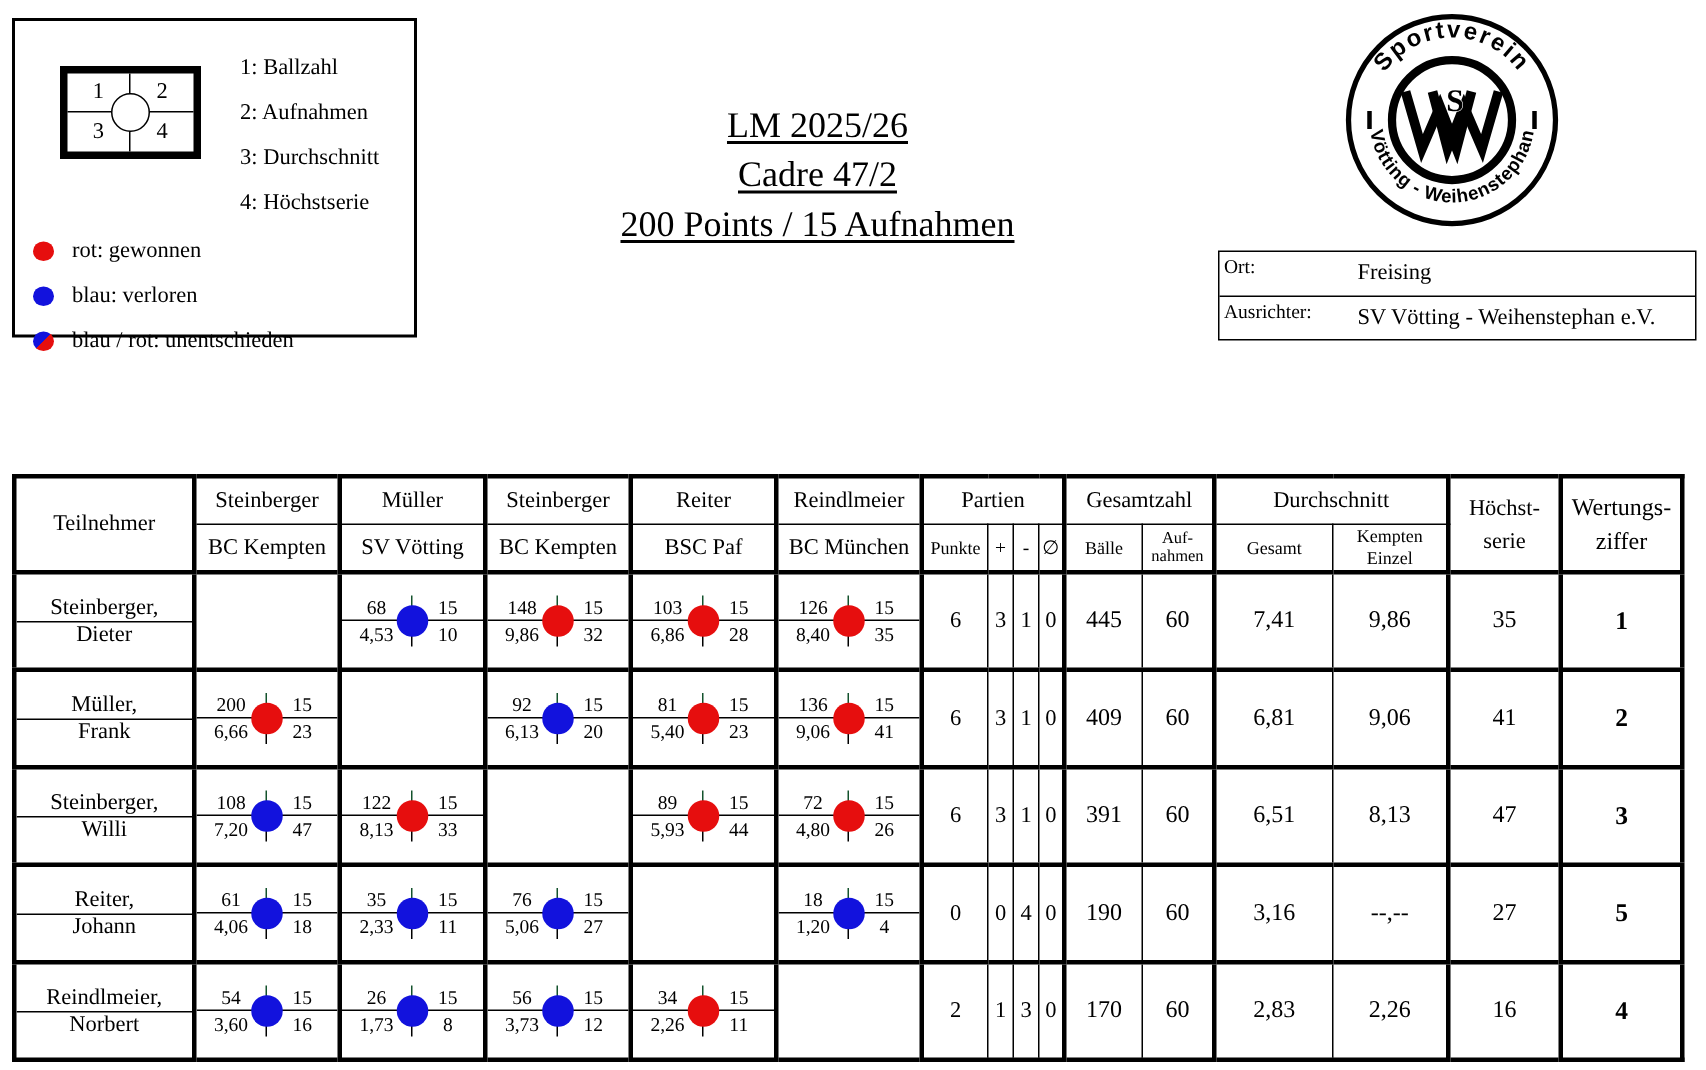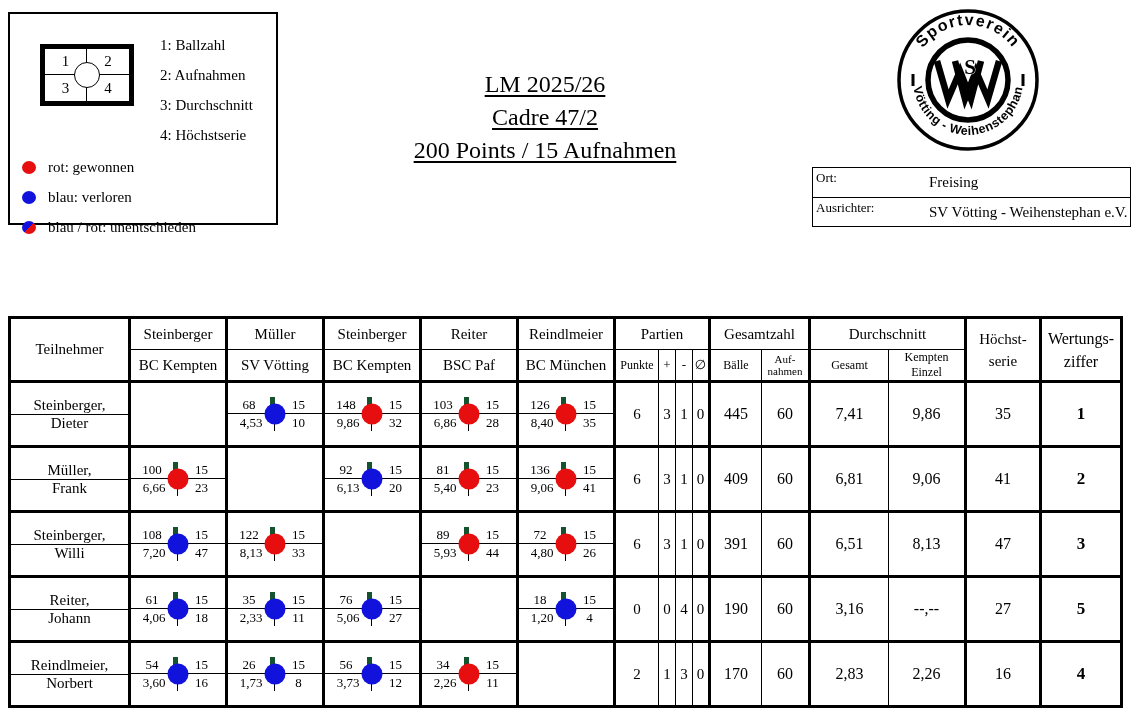--- a/index.html
+++ b/index.html
@@ -35,21 +35,21 @@
   .title div{font-size:24px;line-height:33px;text-decoration:underline;text-underline-offset:3px;}
 
   
   .logo{position:absolute;left:892px;top:4px;width:152px;height:152px;}
 
   
   .infobox{position:absolute;left:812px;top:167px;width:319px;border:1px solid #000;}
   .info-row{display:flex;height:29px;border-top:1px solid #000;}
   .info-row:first-child{border-top:none;}
   .info-label{width:84px;font-size:13px;padding:2px 0 0 3px;}
-  .info-value{font-size:15px;padding:6px 0 0 8px;white-space:nowrap;margin-left:24px;}
+  .info-value{font-size:15px;padding:6px 0 0 8px;white-space:nowrap;}
 
   
   .tablewrap{position:absolute;left:8px;top:316px;}
   table.score{border-collapse:collapse;table-layout:fixed;border:3px solid #000;background:#fff;}
   table.score td{border:1px solid #000;padding:0;text-align:center;vertical-align:middle;overflow:hidden;}
   table.score td.gL{border-left:3px solid #000;}
   table.score tbody td{border-top:3px solid #000;}
   thead tr{height:32px;}
   tbody tr{height:65px;}
   .h15{font-size:15px;}
@@ -58,21 +58,21 @@
   .h13{font-size:13px;}
   .two-line{font-size:15px;line-height:22px;}
   .wz-head{font-size:16px;line-height:23px;}
 
   .namec{padding:0;}
   .name-half{height:50%;display:flex;align-items:center;justify-content:center;font-size:15px;}
   .name-half.top{border-bottom:1px solid #000;}
 
   .mw{position:relative;width:100%;height:100%;display:grid;grid-template-columns:1fr 1fr;grid-template-rows:1fr 1fr;}
   .q{display:flex;align-items:center;justify-content:center;font-size:13px;}
-  .q.tl{border-right:5px solid #14532d;border-bottom:1px solid #000;}
+  .q.tl{border-right:1px solid #14532d;border-bottom:1px solid #000;}
   .q.tr{border-bottom:1px solid #000;}
   .q.bl{border-right:1px solid #000;}
   .dot{position:absolute;left:50%;top:50%;width:21px;height:21px;transform:translate(-50%,-50%);border-radius:50%;}
   .dot[data-result="gewonnen"]{background:var(--red);}
   .dot[data-result="verloren"]{background:var(--blue);}
   .selfpat{position:absolute;inset:4px;background-color:#f6f6f6;
     background-image:repeating-linear-gradient(0deg,#e0e0e0 0 1px,transparent 1px 3px),
                      repeating-linear-gradient(90deg,#e0e0e0 0 1px,transparent 1px 3px);}
   .stat{font-size:16px;}
   .stat-sm{font-size:15px;}
@@ -271,21 +271,21 @@
           <td class="gL wz">1</td>
         </tr>
 
         <tr>
           <td class="namec">
             <div class="name-half top">Müller,</div>
             <div class="name-half">Frank</div>
           </td>
           <td class="gL">
               <div class="mw">
-            <span class="q tl">100</span>
+            <span class="q tl">200</span>
                 <span class="q tr">15</span>
                 <span class="q bl">6,66</span>
                 <span class="q br">23</span>
                 <span class="dot" data-result="gewonnen"></span>
               </div>
             </td>
           <td class="gL">
               <div class="mw">
                 <div class="selfpat"></div>
               </div>

